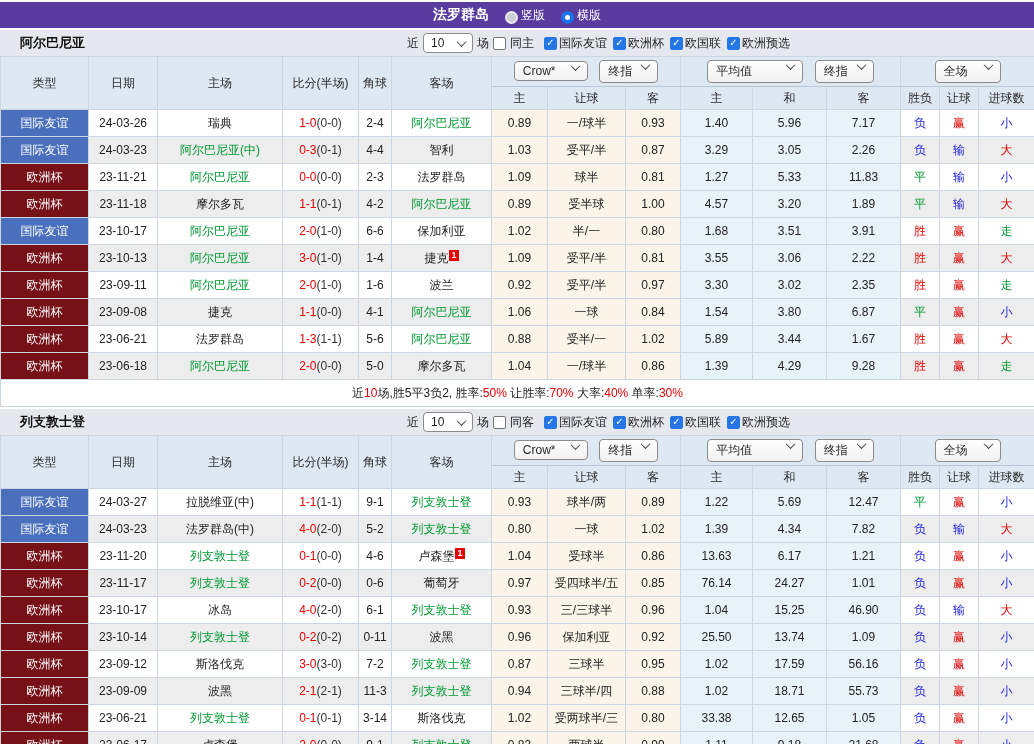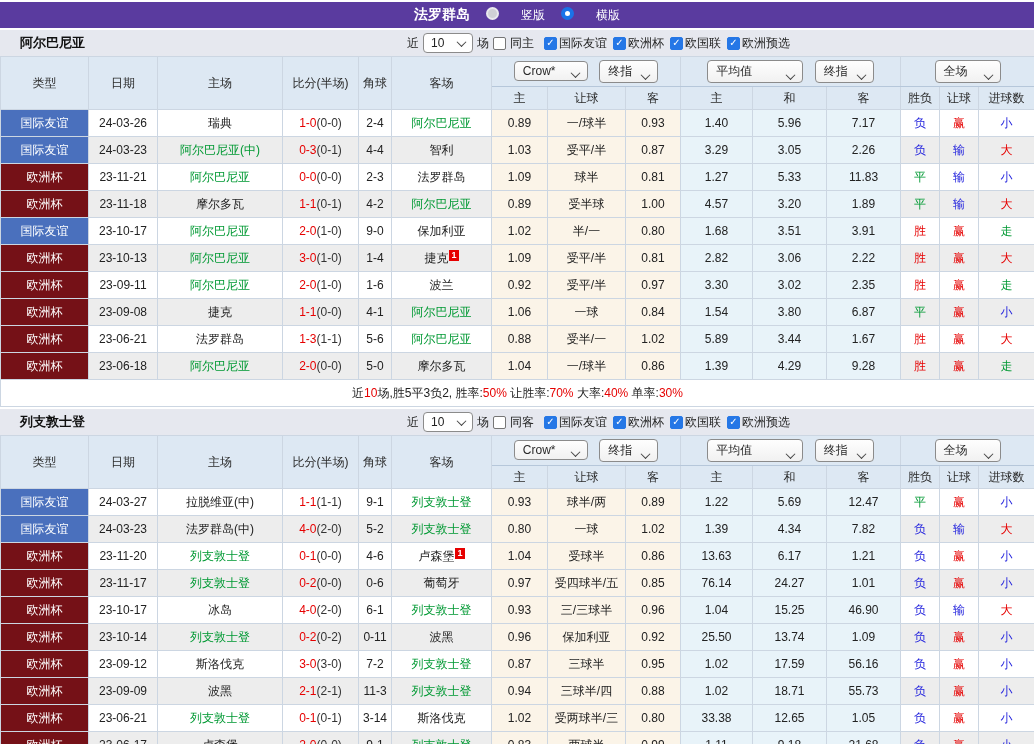--- a/index.html
+++ b/index.html
@@ -1,41 +1,41 @@
 <!DOCTYPE html>
 <html><head>
 <meta charset="utf-8">
 <style>
   html,body{margin:0;padding:0;background:#fff;}
   body{width:1034px;font-family:"Liberation Sans","DejaVu Sans",sans-serif;font-size:12px;color:#222;}
   
   .titlebar{height:26px;margin-top:2px;background:#5a3b9f;display:flex;align-items:center;justify-content:center;gap:16px;color:#fff;}
   .titlebar .title{font-weight:bold;font-size:14px;}
-  .radio-wrap{display:flex;align-items:flex-start;gap:22px;cursor:pointer;}
+  .radio-wrap{display:flex;align-items:flex-end;gap:3px;cursor:pointer;}
   .radio{width:13px;height:13px;border-radius:50%;box-sizing:border-box;display:inline-block;}
   .radio.off{background:#cfd0d6;border:2px solid #e9e9ee;}
   .radio.on{background:#fff;border:4px solid #1a73e8;}
   
   .band{height:26px;margin-top:2px;background:#e6e8ef;display:flex;align-items:center;justify-content:space-between;padding:0 244px 0 20px;}
   .band .team{font-weight:bold;font-size:13px;color:#111;}
   .controls{display:flex;align-items:center;gap:4px;white-space:nowrap;}
   .mini-select{display:inline-flex;align-items:center;justify-content:space-between;gap:8px;background:#fff;border:1px solid #8b8b8b;border-radius:4px;padding:2px 7px;min-width:34px;}
   .chev{width:6px;height:6px;border-left:1.6px solid #444;border-bottom:1.6px solid #444;transform:rotate(-45deg) translate(1px,-1px);display:inline-block;}
   .cb{width:13px;height:13px;box-sizing:border-box;display:inline-flex;align-items:center;justify-content:center;border-radius:2px;}
   .cb.unchecked{background:#fff;border:1.5px solid #767676;}
   .cb.checked{background:#2577e6;border:1.5px solid #2577e6;color:#fff;font-size:10px;font-weight:bold;line-height:10px;}
   .lg{display:flex;align-items:center;gap:2px;margin-left:6px;}
   
   table{border-collapse:collapse;width:1034px;table-layout:fixed;}
   th,td{border:1px solid #ccd6e2;text-align:center;overflow:hidden;white-space:nowrap;}
   thead th{background:#dde8f3;color:#2a2a2a;font-weight:normal;}
   .h-group th{height:27px;}
   .h-sub th{height:20px;}
   .grpcell{border-bottom:1px solid #b6c7da;}
-  .hsel{display:inline-flex;align-items:flex-end;justify-content:space-between;gap:10px;background:linear-gradient(#fefefe,#f1f1f1);border:1px solid #8b8b8b;border-radius:4px;padding:2px 8px;margin:0 4px;}
+  .hsel{display:inline-flex;align-items:flex-start;justify-content:space-between;gap:10px;background:linear-gradient(#fefefe,#f1f1f1);border:1px solid #8b8b8b;border-radius:4px;padding:2px 8px;margin:0 4px;}
   .hsel.w1{min-width:56px;}.hsel.w2{min-width:40px;}.hsel.w3{min-width:78px;}.hsel.w4{min-width:48px;}
   tbody td{height:26px;padding:0 3px;background:#fff;}
   tbody tr.even td.plain{background:#ededed;}
   td.type{color:#fff;padding:0;}
   td.type.t-friendly{background:#4a70bd;}
   td.type.t-eurocup{background:#751117;}
   td.odds{background:#fbf4e8 !important;}
   td.avgc{background:#e8f3f9 !important;}
   .c-red{color:#e60000;}
   .c-blue{color:#2323dd;}
@@ -225,21 +225,21 @@
         <td class="avgc">1.89</td>
         <td class="plain c-green">平</td>
         <td class="plain c-blue">输</td>
         <td class="plain c-red">大</td>
       </tr>
       <tr>
         <td class="type t-friendly">国际友谊</td>
         <td class="plain">23-10-17</td>
         <td class="plain"><span class="team-green">阿尔巴尼亚</span></td>
         <td class="plain"><span class="c-red">2-0</span><span class="half">(1-0)</span></td>
-        <td class="plain">9-0</td>
+        <td class="plain">6-6</td>
         <td class="plain"><span>保加利亚</span></td>
         <td class="odds">1.02</td>
         <td class="odds">半/一</td>
         <td class="odds">0.80</td>
         <td class="avgc">1.68</td>
         <td class="avgc">3.51</td>
         <td class="avgc">3.91</td>
         <td class="plain c-red">胜</td>
         <td class="plain c-red">赢</td>
         <td class="plain c-green">走</td>
@@ -247,21 +247,21 @@
       <tr class="even">
         <td class="type t-eurocup">欧洲杯</td>
         <td class="plain">23-10-13</td>
         <td class="plain"><span class="team-green">阿尔巴尼亚</span></td>
         <td class="plain"><span class="c-red">3-0</span><span class="half">(1-0)</span></td>
         <td class="plain">1-4</td>
         <td class="plain"><span>捷克</span><span class="redcard">1</span></td>
         <td class="odds">1.09</td>
         <td class="odds">受平/半</td>
         <td class="odds">0.81</td>
-        <td class="avgc">2.82</td>
+        <td class="avgc">3.55</td>
         <td class="avgc">3.06</td>
         <td class="avgc">2.22</td>
         <td class="plain c-red">胜</td>
         <td class="plain c-red">赢</td>
         <td class="plain c-red">大</td>
       </tr>
       <tr>
         <td class="type t-eurocup">欧洲杯</td>
         <td class="plain">23-09-11</td>
         <td class="plain"><span class="team-green">阿尔巴尼亚</span></td>

